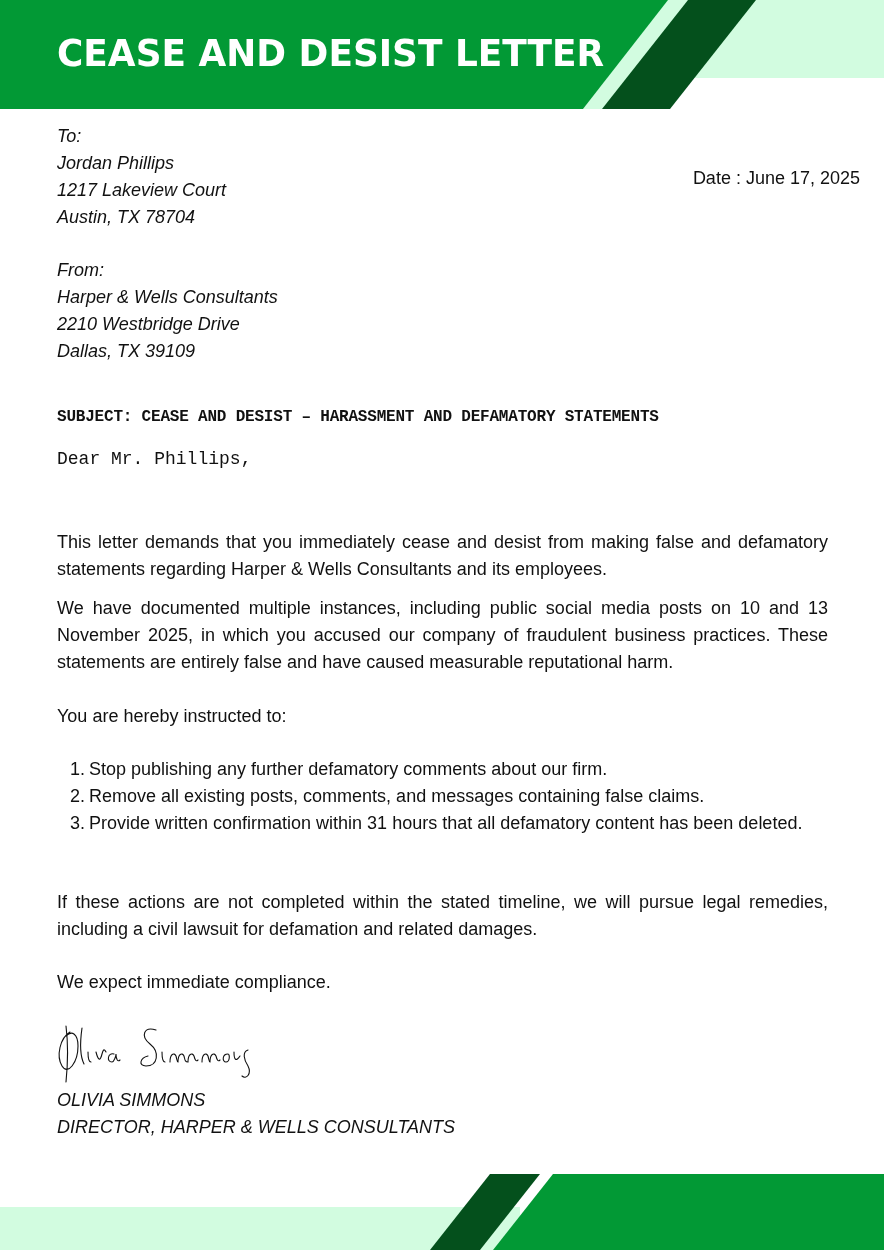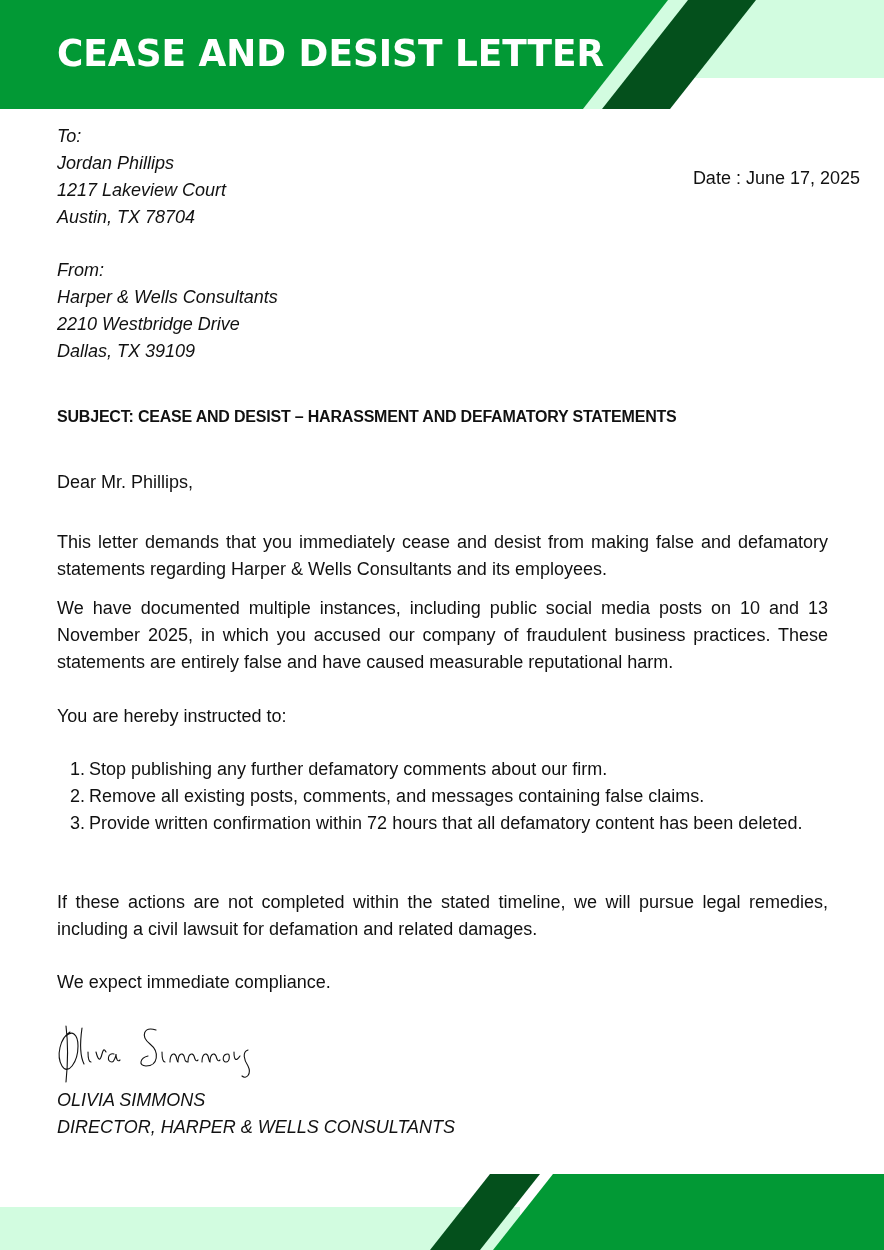--- a/index.html
+++ b/index.html
@@ -15,21 +15,21 @@
       font-family: "DejaVu Sans", sans-serif; font-weight: bold;
       font-size: 37px; color: #ffffff; letter-spacing: 0px;
       line-height: 52px; white-space: nowrap;
       transform: scaleX(0.97); transform-origin: left center;
     }
     .block { position: absolute; left: 57px; font-size: 18px; line-height: 27px; }
     .block div { white-space: nowrap; font-style: italic; }
     .date { position: absolute; right: 24px; top: 165px; font-size: 18px; line-height: 27px; white-space: nowrap; }
     .subject {
       position: absolute; left: 57px; top: 404px;
-      font-family: Liberation Sans, sans-serif; font-weight: bold; font-size: 16px;
+      font-family: Liberation Mono, monospace; font-weight: bold; font-size: 16px;
       line-height: 26px; white-space: nowrap; letter-spacing: -0.2px;
     }
     .para {
       position: absolute; left: 57px; width: 771px;
       font-size: 18px; line-height: 27px; text-align: justify;
     }
     .list { position: absolute; left: 57px; width: 771px; top: 756px; margin: 0; padding: 0; list-style: none; font-size: 18px; line-height: 27px; }
     .list li { position: relative; padding-left: 32px; text-align: justify; }
     .list li .num { position: absolute; left: 13px; top: 0; }
     .sig-script { position: absolute; left: 56px; top: 1022px; }
@@ -57,37 +57,37 @@
 
 <div class="block" style="top:257px;">
   <div>From:</div>
   <div>Harper &amp; Wells Consultants</div>
   <div>2210 Westbridge Drive</div>
   <div>Dallas, TX 39109</div>
 </div>
 
 <div class="subject">SUBJECT: CEASE AND DESIST – HARASSMENT AND DEFAMATORY STATEMENTS</div>
 
-<div class="para" style="top:469px;">Dear Mr. Phillips,</div>
+<div class="para" style="top:446px;font-family:Liberation Mono, monospace;">Dear Mr. Phillips,</div>
 <div class="para" style="top:515px;margin-top:14px;">This letter demands that you immediately cease and desist from making false and defamatory statements regarding Harper &amp; Wells Consultants and its employees.</div>
 <div class="para" style="top:595px;">We have documented multiple instances, including public social media posts on 10 and 13 November 2025, in which you accused our company of fraudulent business practices. These statements are entirely false and have caused measurable reputational harm.</div>
 <div class="para" style="top:703px;">You are hereby instructed to:</div>
 
 <ol class="list">
   <li>
     <span class="num">1.</span>
     <span>Stop publishing any further defamatory comments about our firm.</span>
   </li>
   <li>
     <span class="num">2.</span>
     <span>Remove all existing posts, comments, and messages containing false claims.</span>
   </li>
   <li>
     <span class="num">3.</span>
-    <span>Provide written confirmation within 72 hours that all defamatory content has been deleted.</span>
+    <span>Provide written confirmation within 31 hours that all defamatory content has been deleted.</span>
   </li>
 </ol>
 
 <div class="para" style="top:889px;">If these actions are not completed within the stated timeline, we will pursue legal remedies, including a civil lawsuit for defamation and related damages.</div>
 <div class="para" style="top:969px;">We expect immediate compliance.</div>
 
 <svg class="sig-script" width="200" height="64" viewBox="0 0 200 64" fill="none" stroke="#111" stroke-width="1.1" stroke-linecap="round">
   <path d="M14,10 C4,16 0,34 6,44 C12,54 22,40 22,24 C22,12 16,8 10,14 M10,4 C12,20 12,40 10,60"></path>
   <path d="M26,6 C24,20 24,34 28,42"></path>
   <path d="M32,30 C32,36 33,40 35,40"></path>

